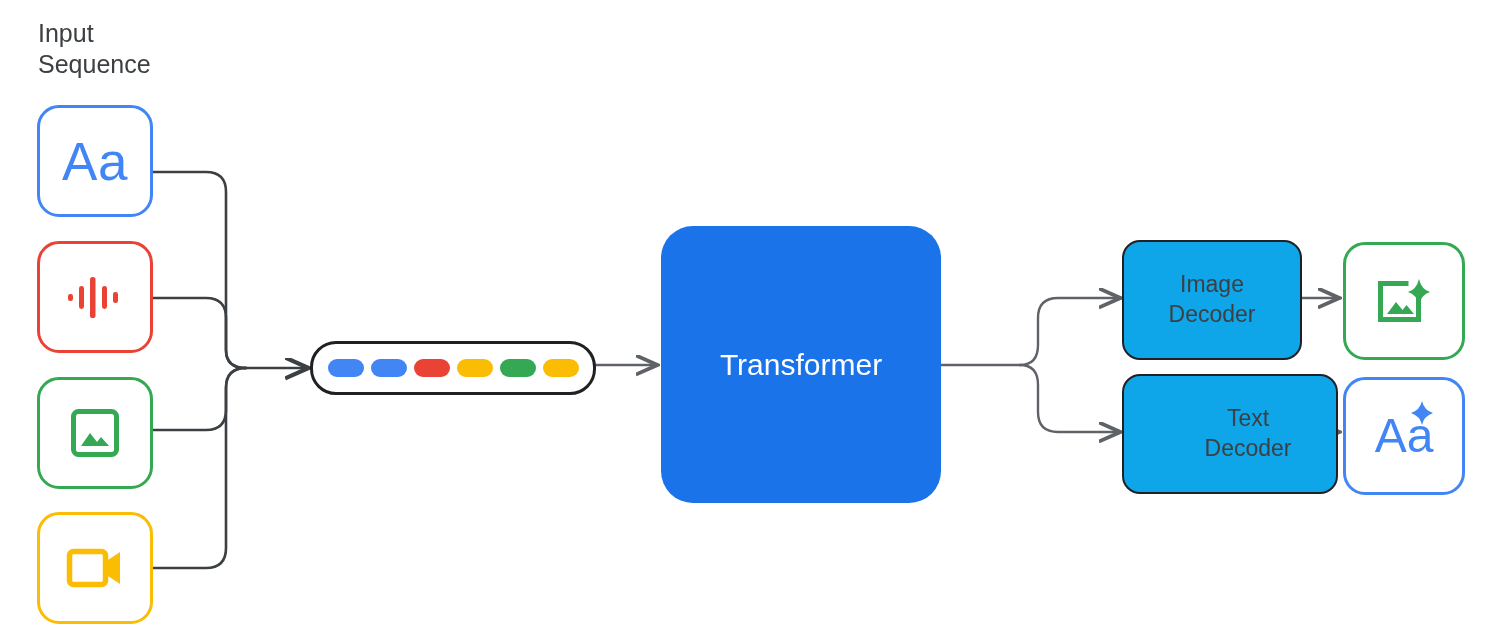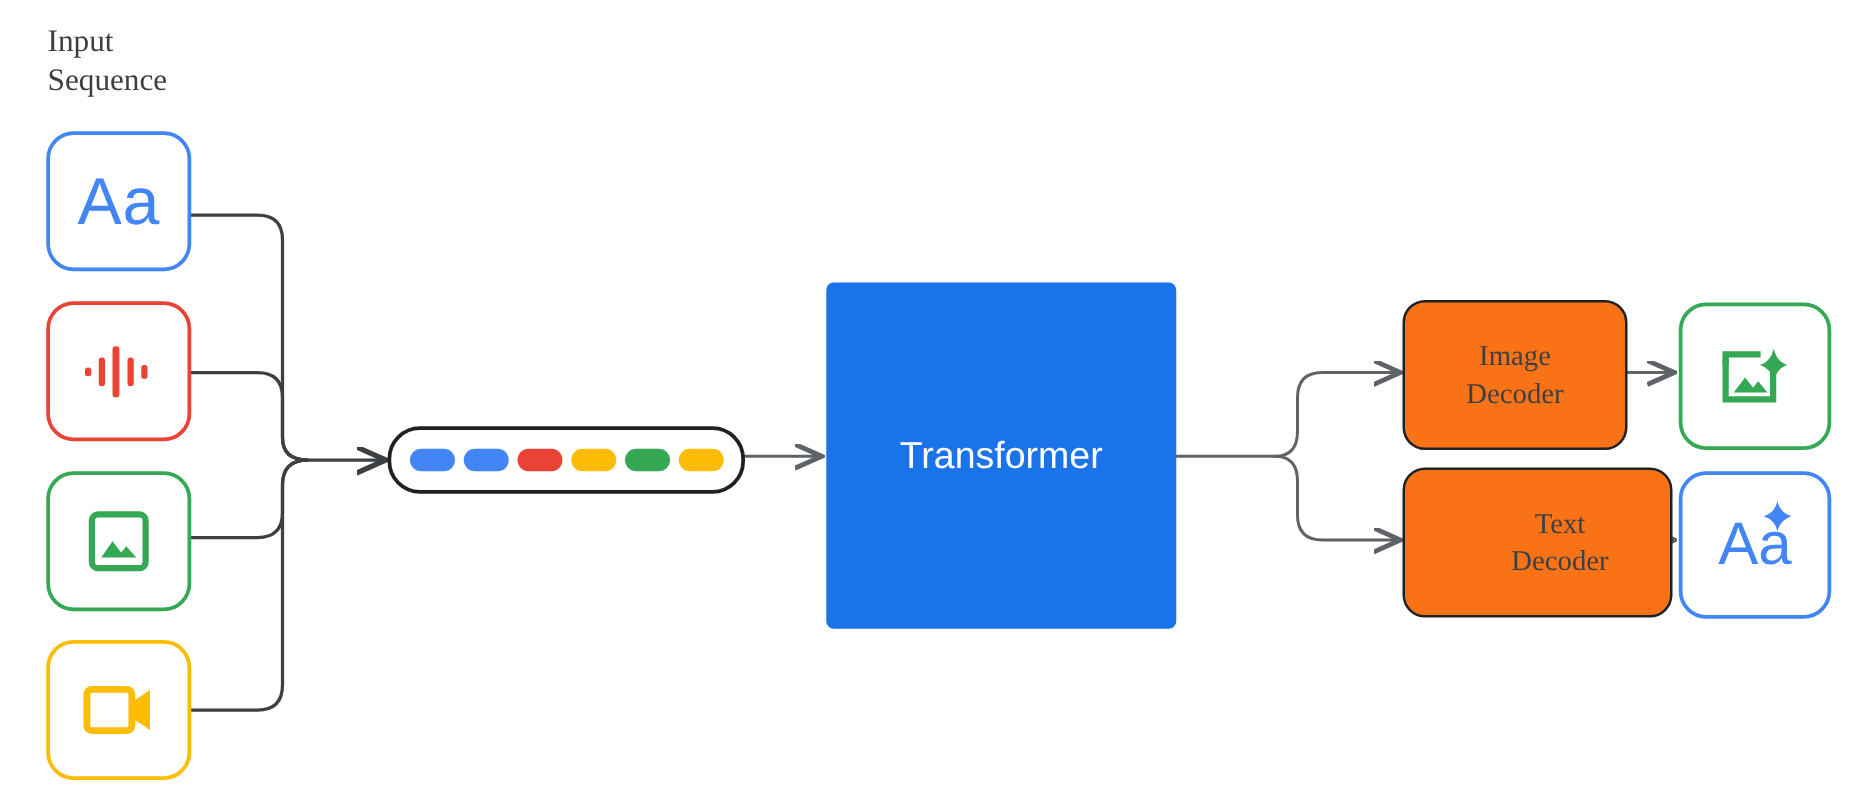--- a/index.html
+++ b/index.html
@@ -51,21 +51,20 @@
 
   .title-block {
     position: absolute;
     left: 38px;
     top: 18px;
     width: 170px;
     font-size: 25px;
     line-height: 1.24;
     color: #3c4043;
     white-space: pre-line;
-    font-family: Liberation Serif, serif;
   }
 
   .token-strip {
     position: absolute;
     left: 310px;
     top: 341px;
     width: 280px;
     height: 48px;
     border: 3px solid #202124;
     border-radius: 26px;
@@ -80,45 +79,44 @@
     height: 18px;
     border-radius: 9px;
   }
 
   .transformer {
     position: absolute;
     left: 661px;
     top: 226px;
     width: 280px;
     height: 277px;
-    border-radius: 6px;
+    border-radius: 32px;
     background: #1a73e8;
     color: #ffffff;
     font-size: 30px;
     display: flex;
     align-items: center;
     justify-content: center;
   }
 
   .decoder {
     position: absolute;
     width: 176px;
     height: 116px;
     border-radius: 18px;
     border: 2.5px solid #202124;
-    background: #f97316;
+    background: #0ea5e9;
     color: #3c4043;
     font-size: 23px;
     line-height: 1.3;
     text-align: center;
     white-space: pre-line;
     display: flex;
     align-items: center;
     justify-content: center;
-    font-family: Liberation Serif, serif;
   }
 
   .output-card {
     position: absolute;
     width: 116px;
     height: 112px;
     border-radius: 22px;
     border: 3px solid #34a853;
     background: #ffffff;
     display: flex;

